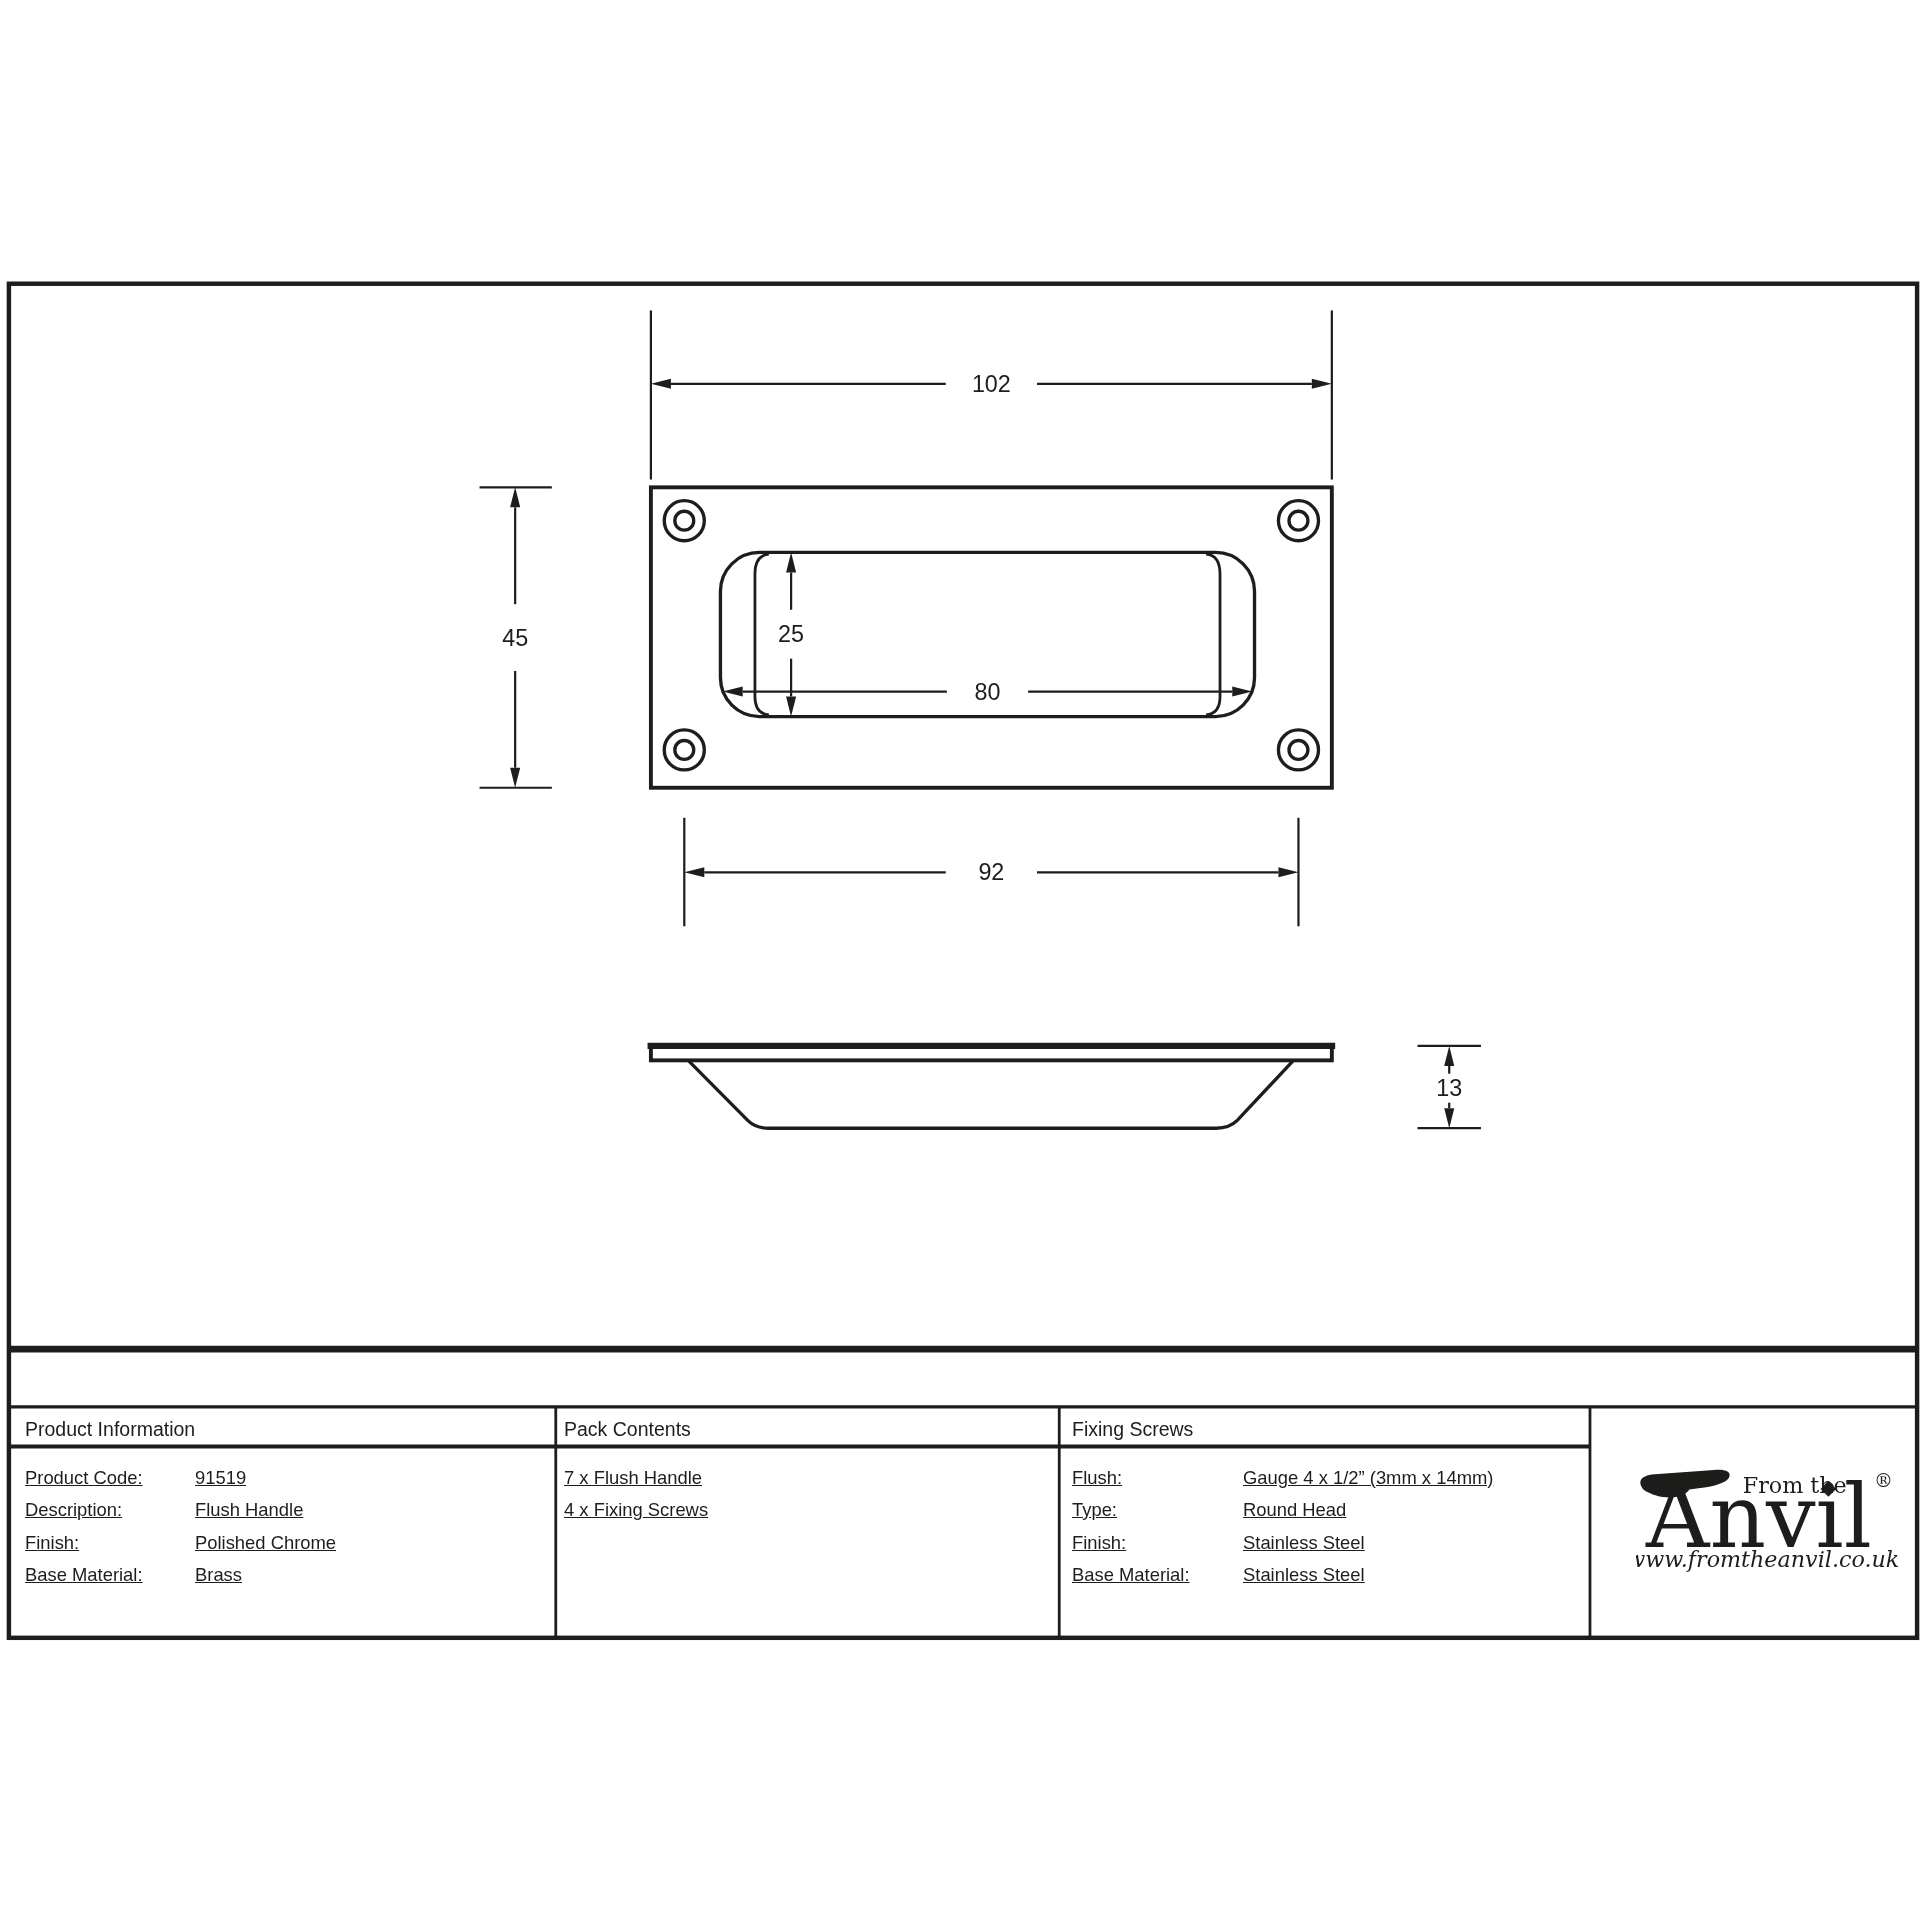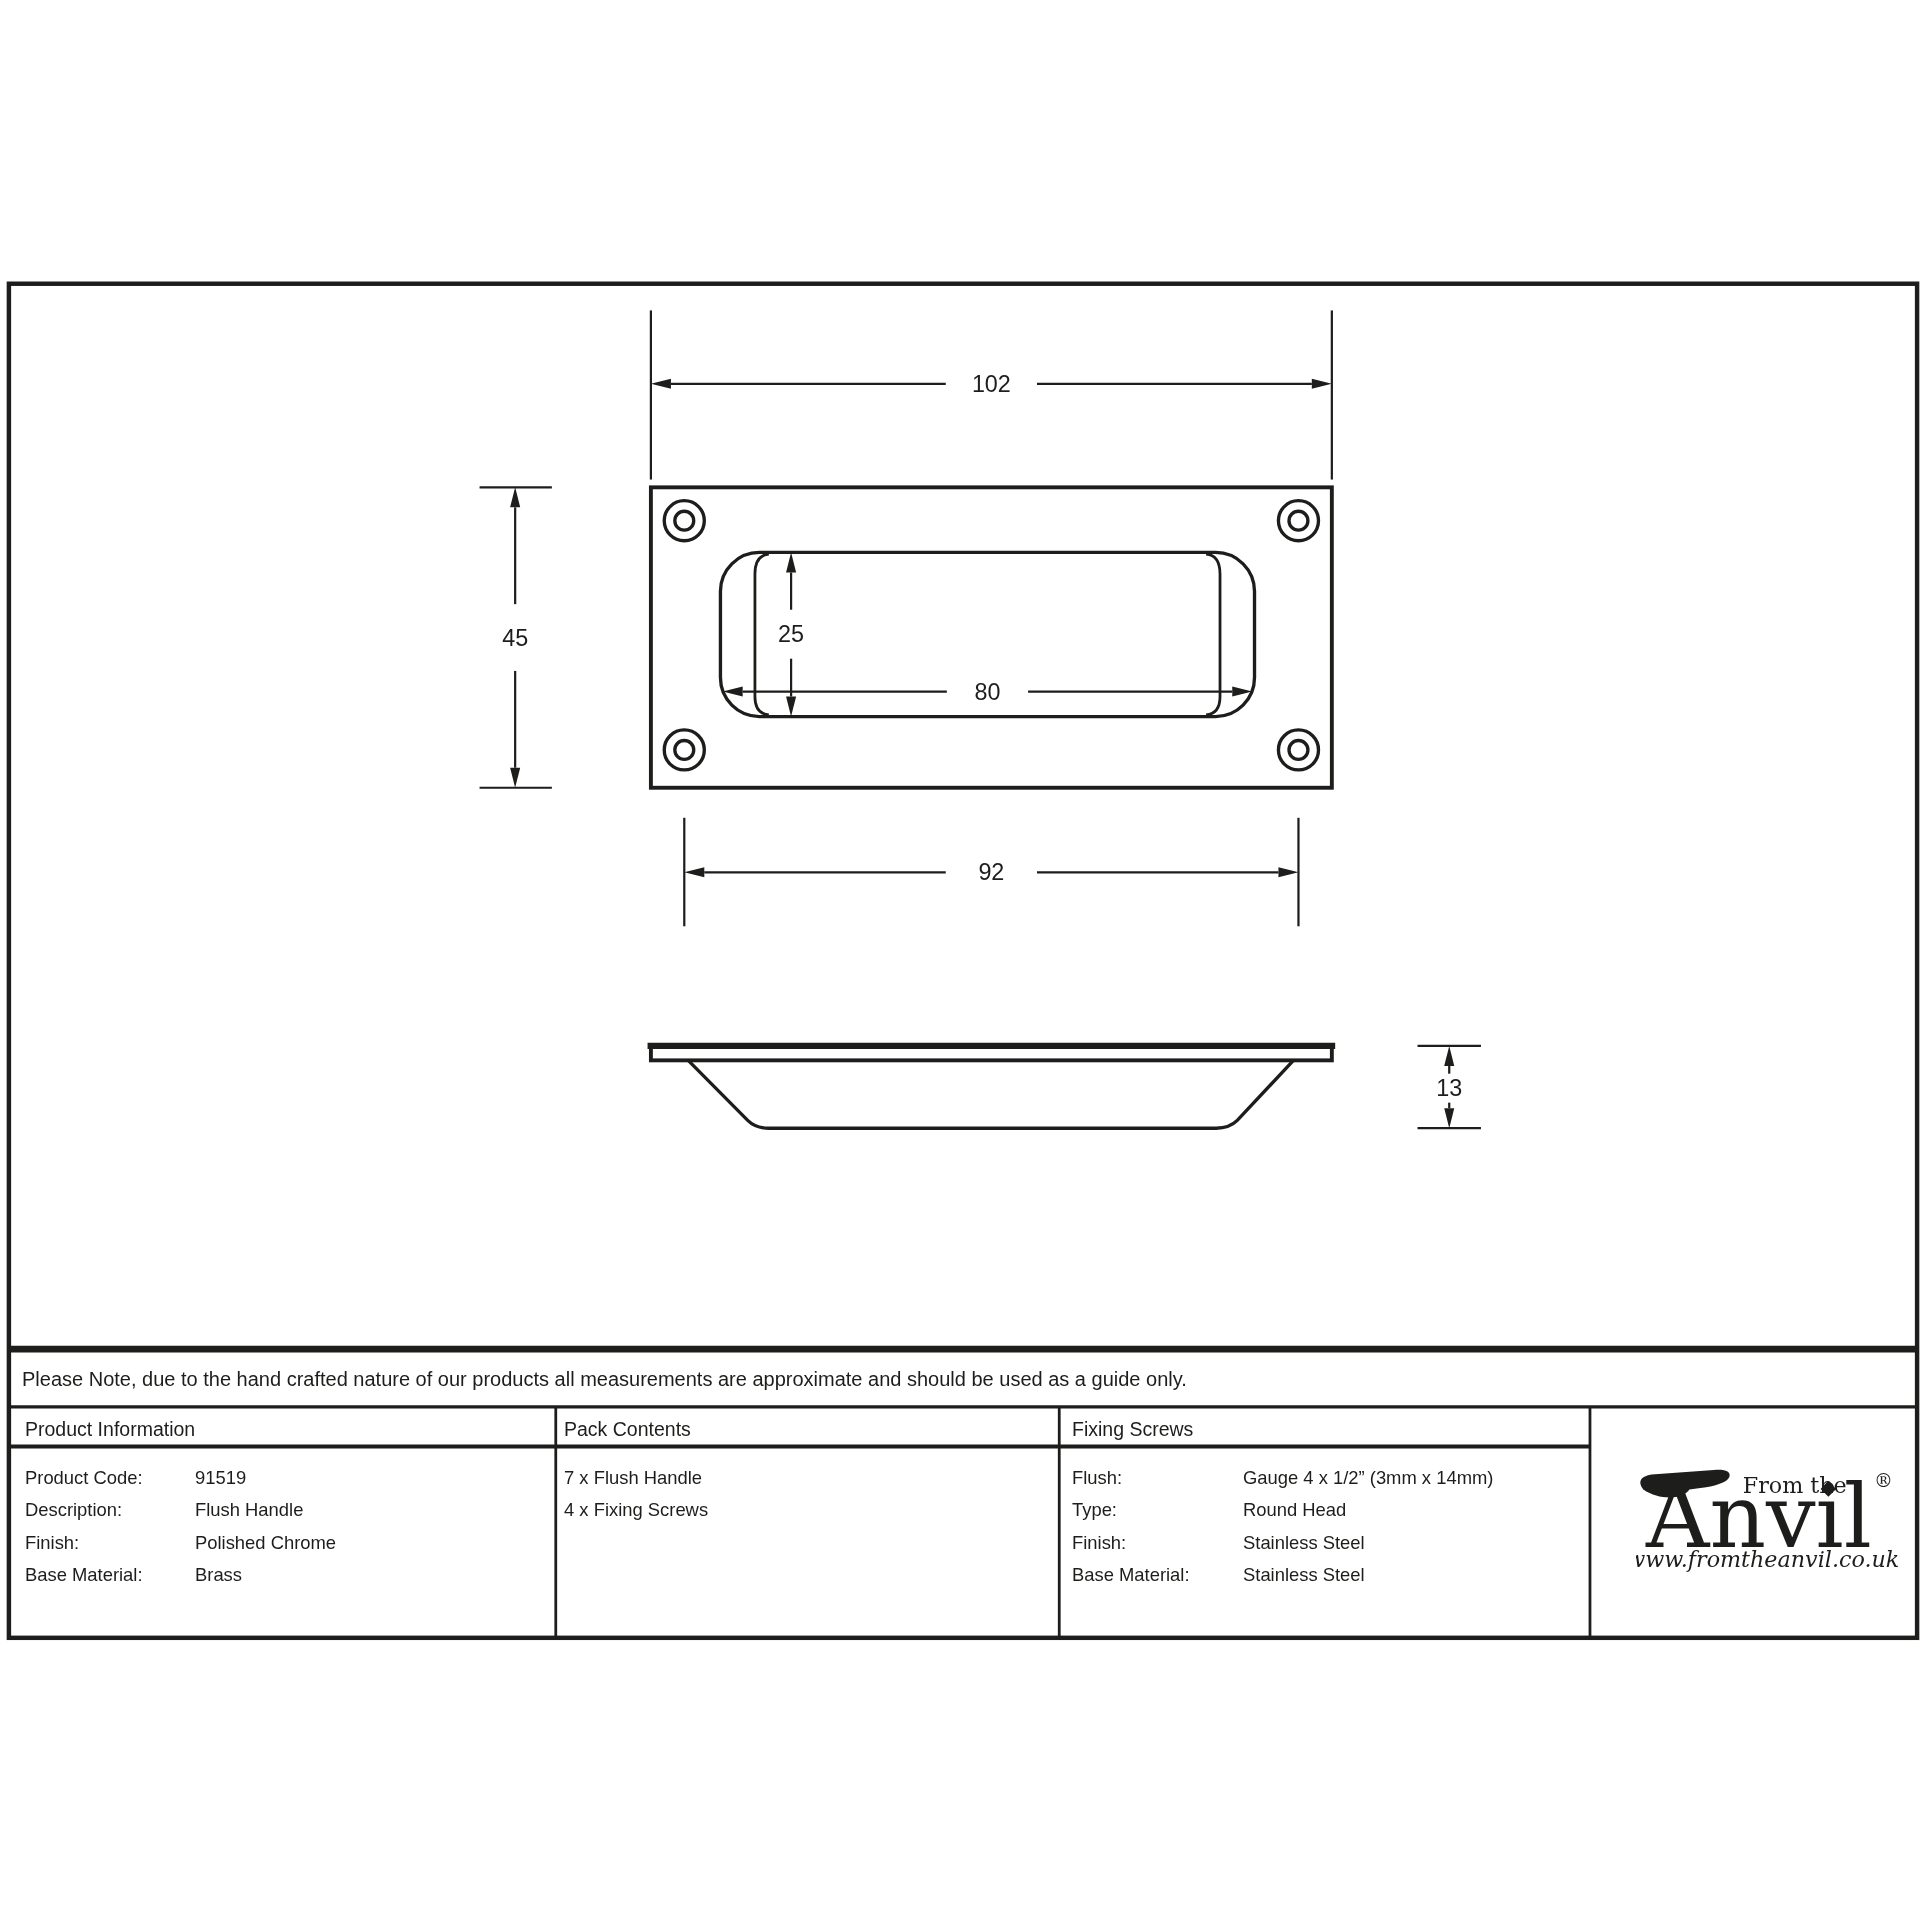--- a/index.html
+++ b/index.html
@@ -8,21 +8,21 @@
          font-family: "Liberation Sans", sans-serif; color: #1d1d1b; }
   .page { position: absolute; left: 0; top: 0; width: 1766px; height: 1926px; background: #ffffff; }
   svg.sheet { position: absolute; left: 0; top: 0; }
   svg .ln   { stroke: #1d1d1b; fill: none; }
   svg .ar   { fill: #1d1d1b; stroke: none; }
   svg text.dim { font-family: "Liberation Sans", sans-serif; font-size: 42px; fill: #1d1d1b;
                  text-anchor: middle; dominant-baseline: central; }
   .txt { position: absolute; white-space: nowrap; color: #1d1d1b; }
   .note-text   { font-size: 20px; }
   .cell-header { font-size: 19.5px; }
-  .cell-text   { font-size: 18.4px; }
+  .cell-text   { font-size: 18.4px; text-decoration: underline; }
   svg.logo { position: absolute; left: 1636px; top: 1452px; }
   svg.logo .serif  { font-family: "DejaVu Serif", serif; fill: #1d1d1b; }
 </style>
 </head>
 <body>
 
 <div class="page">
 
   <svg class="sheet" width="1926" height="1926" viewBox="0 0 3462 3462">
 
@@ -119,21 +119,20 @@
         <line class="ln" x1="2548" y1="2028" x2="2662" y2="2028" stroke-width="4"></line>
         <line class="ln" x1="2605" y1="1916" x2="2605" y2="1930" stroke-width="4"></line>
         <line class="ln" x1="2605" y1="1982" x2="2605" y2="1992" stroke-width="4"></line>
         <polygon class="ar" points="2605,1880 2596,1916 2614,1916"></polygon>
         <polygon class="ar" points="2605,2028 2596,1992 2614,1992"></polygon>
         <text class="dim" x="2605" y="1956">13</text>
       </g>
     </g>
   </svg>
 
-  <div class="txt note-text" style="left:22px; top:1368px;">Please Note, due to the hand crafted nature of our products all measurements are approximate and should be used as a guide only.</div>
 
   <div class="txt cell-header" style="left:25px;   top:1418px;">Product Information</div>
   <div class="txt cell-header" style="left:564px; top:1418px;">Pack Contents</div>
   <div class="txt cell-header" style="left:1072px; top:1418px;">Fixing Screws</div>
 
   <div class="txt cell-text" style="left:25px;  top:1467px;">Product Code:</div>
   <div class="txt cell-text" style="left:195px; top:1467px;">91519</div>
   <div class="txt cell-text" style="left:25px;  top:1499px;">Description:</div>
   <div class="txt cell-text" style="left:195px; top:1499px;">Flush Handle</div>
   <div class="txt cell-text" style="left:25px;  top:1532px;">Finish:</div>

